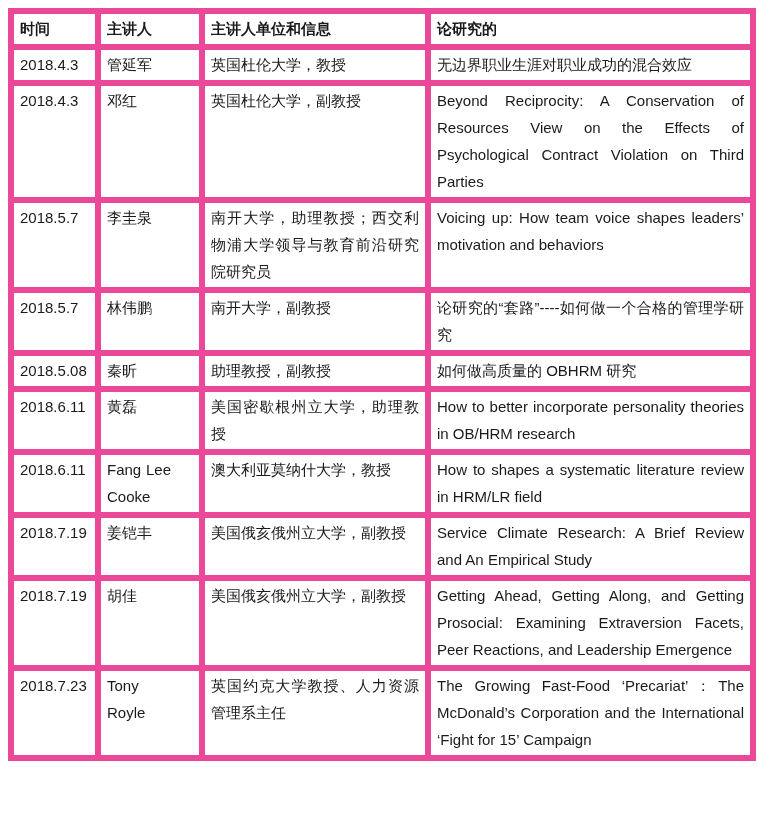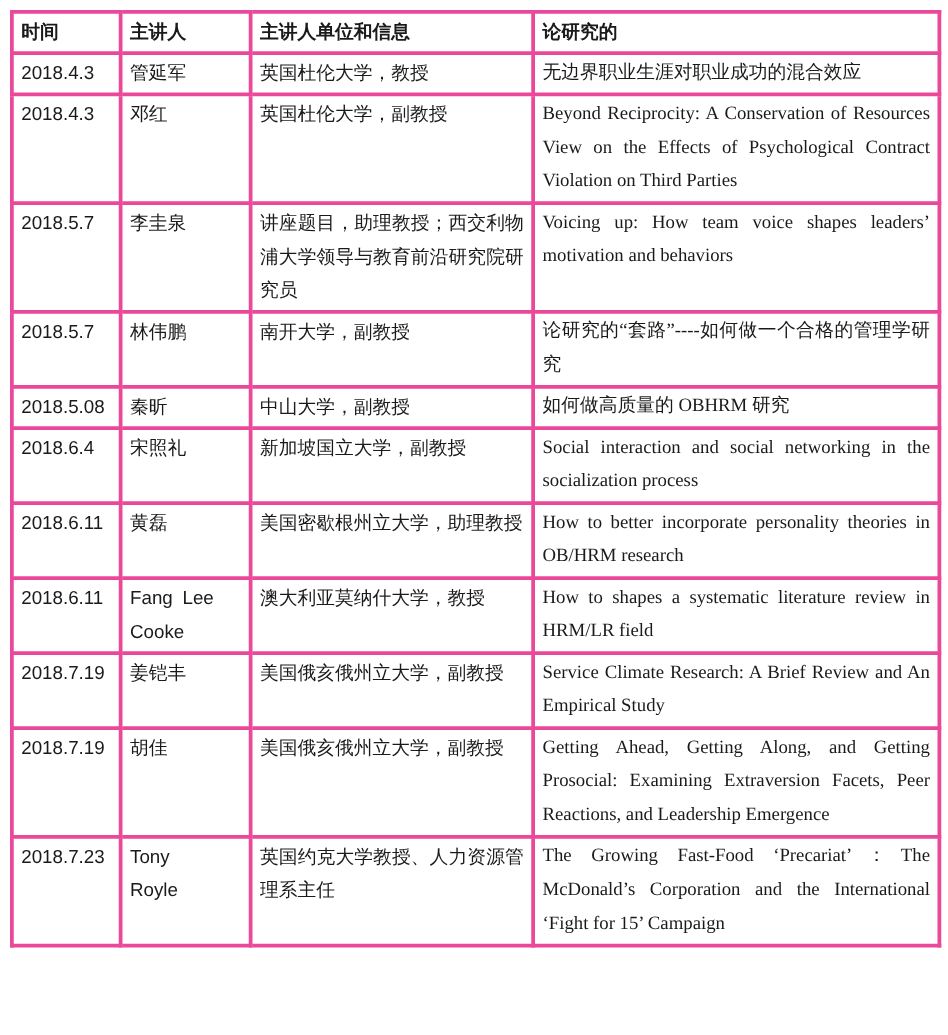--- a/index.html
+++ b/index.html
@@ -19,38 +19,38 @@
     position: absolute;
     left: 8px;
     top: 8px;
     width: 742px;
     border-collapse: collapse;
     table-layout: fixed;
     border: 2px solid #000000;
     background: #ffffff;
   }
   .schedule th, .schedule td {
-    border: 3px solid #ec4899;
+    border: 6px solid #ec4899;
     vertical-align: top;
     padding: 1px 6px 2px 6px;
     font-size: 15px;
     line-height: 27px;
     color: #1a1a1a;
     text-align: left;
     overflow-wrap: break-word;
   }
   .schedule th {
     font-weight: bold;
     white-space: nowrap;
     overflow: hidden;
   }
   td.cell-date { white-space: nowrap; overflow: hidden; }
   td.cell-speaker { padding-right: 28px; text-align: justify; }
   td.cell-affiliation { text-align: justify; }
-  td.cell-title { text-align: justify; font-family: Liberation Serif, serif; }
+  td.cell-title { text-align: justify; }
 </style>
 </head>
 <body>
 
 <div class="page">
   <table class="schedule">
     <colgroup>
       <col style="width:87px">
       <col style="width:104px">
       <col style="width:226px">
@@ -73,40 +73,34 @@
         </tr>
         <tr>
           <td class="cell-date">2018.4.3</td>
           <td class="cell-speaker">邓红</td>
           <td class="cell-affiliation">英国杜伦大学，副教授</td>
           <td class="cell-title">Beyond Reciprocity: A Conservation of Resources View on the Effects of Psychological Contract Violation on Third Parties</td>
         </tr>
         <tr>
           <td class="cell-date">2018.5.7</td>
           <td class="cell-speaker">李圭泉</td>
-          <td class="cell-affiliation">讲座题目，助理教授；西交利物浦大学领导与教育前沿研究院研究员</td>
+          <td class="cell-affiliation">南开大学，助理教授；西交利物浦大学领导与教育前沿研究院研究员</td>
           <td class="cell-title">Voicing up: How team voice shapes leaders’ motivation and behaviors</td>
         </tr>
         <tr>
           <td class="cell-date">2018.5.7</td>
           <td class="cell-speaker">林伟鹏</td>
           <td class="cell-affiliation">南开大学，副教授</td>
           <td class="cell-title">论研究的“套路”----如何做一个合格的管理学研究</td>
         </tr>
         <tr>
           <td class="cell-date">2018.5.08</td>
           <td class="cell-speaker">秦昕</td>
-          <td class="cell-affiliation">中山大学，副教授</td>
+          <td class="cell-affiliation">助理教授，副教授</td>
           <td class="cell-title">如何做高质量的 OBHRM 研究</td>
-        </tr>
-        <tr>
-          <td class="cell-date">2018.6.4</td>
-          <td class="cell-speaker">宋照礼</td>
-          <td class="cell-affiliation">新加坡国立大学，副教授</td>
-          <td class="cell-title">Social interaction and social networking in the socialization process</td>
         </tr>
         <tr>
           <td class="cell-date">2018.6.11</td>
           <td class="cell-speaker">黄磊</td>
           <td class="cell-affiliation">美国密歇根州立大学，助理教授</td>
           <td class="cell-title">How to better incorporate personality theories in OB/HRM research</td>
         </tr>
         <tr>
           <td class="cell-date">2018.6.11</td>
           <td class="cell-speaker">Fang Lee Cooke</td>

